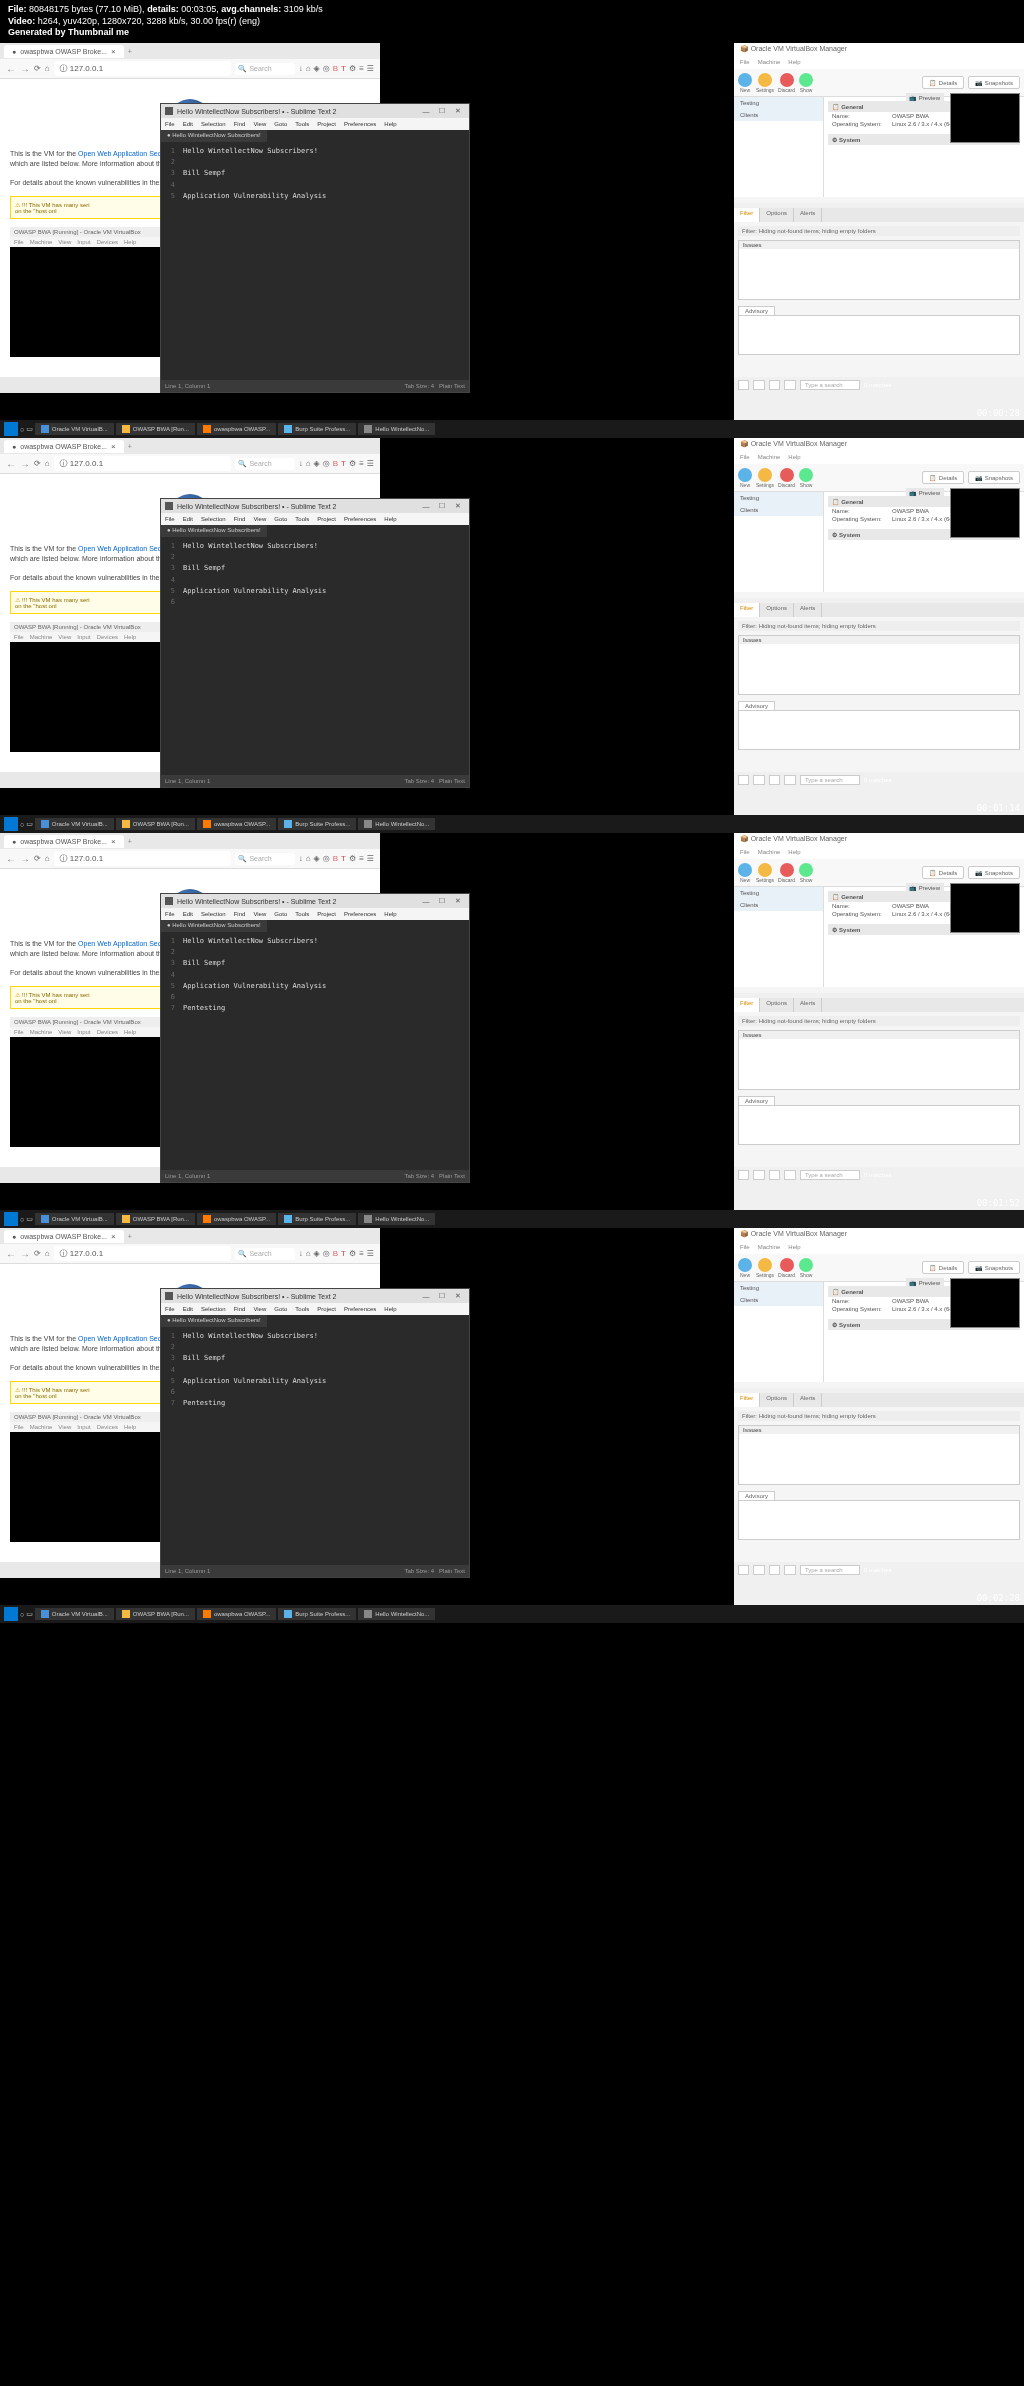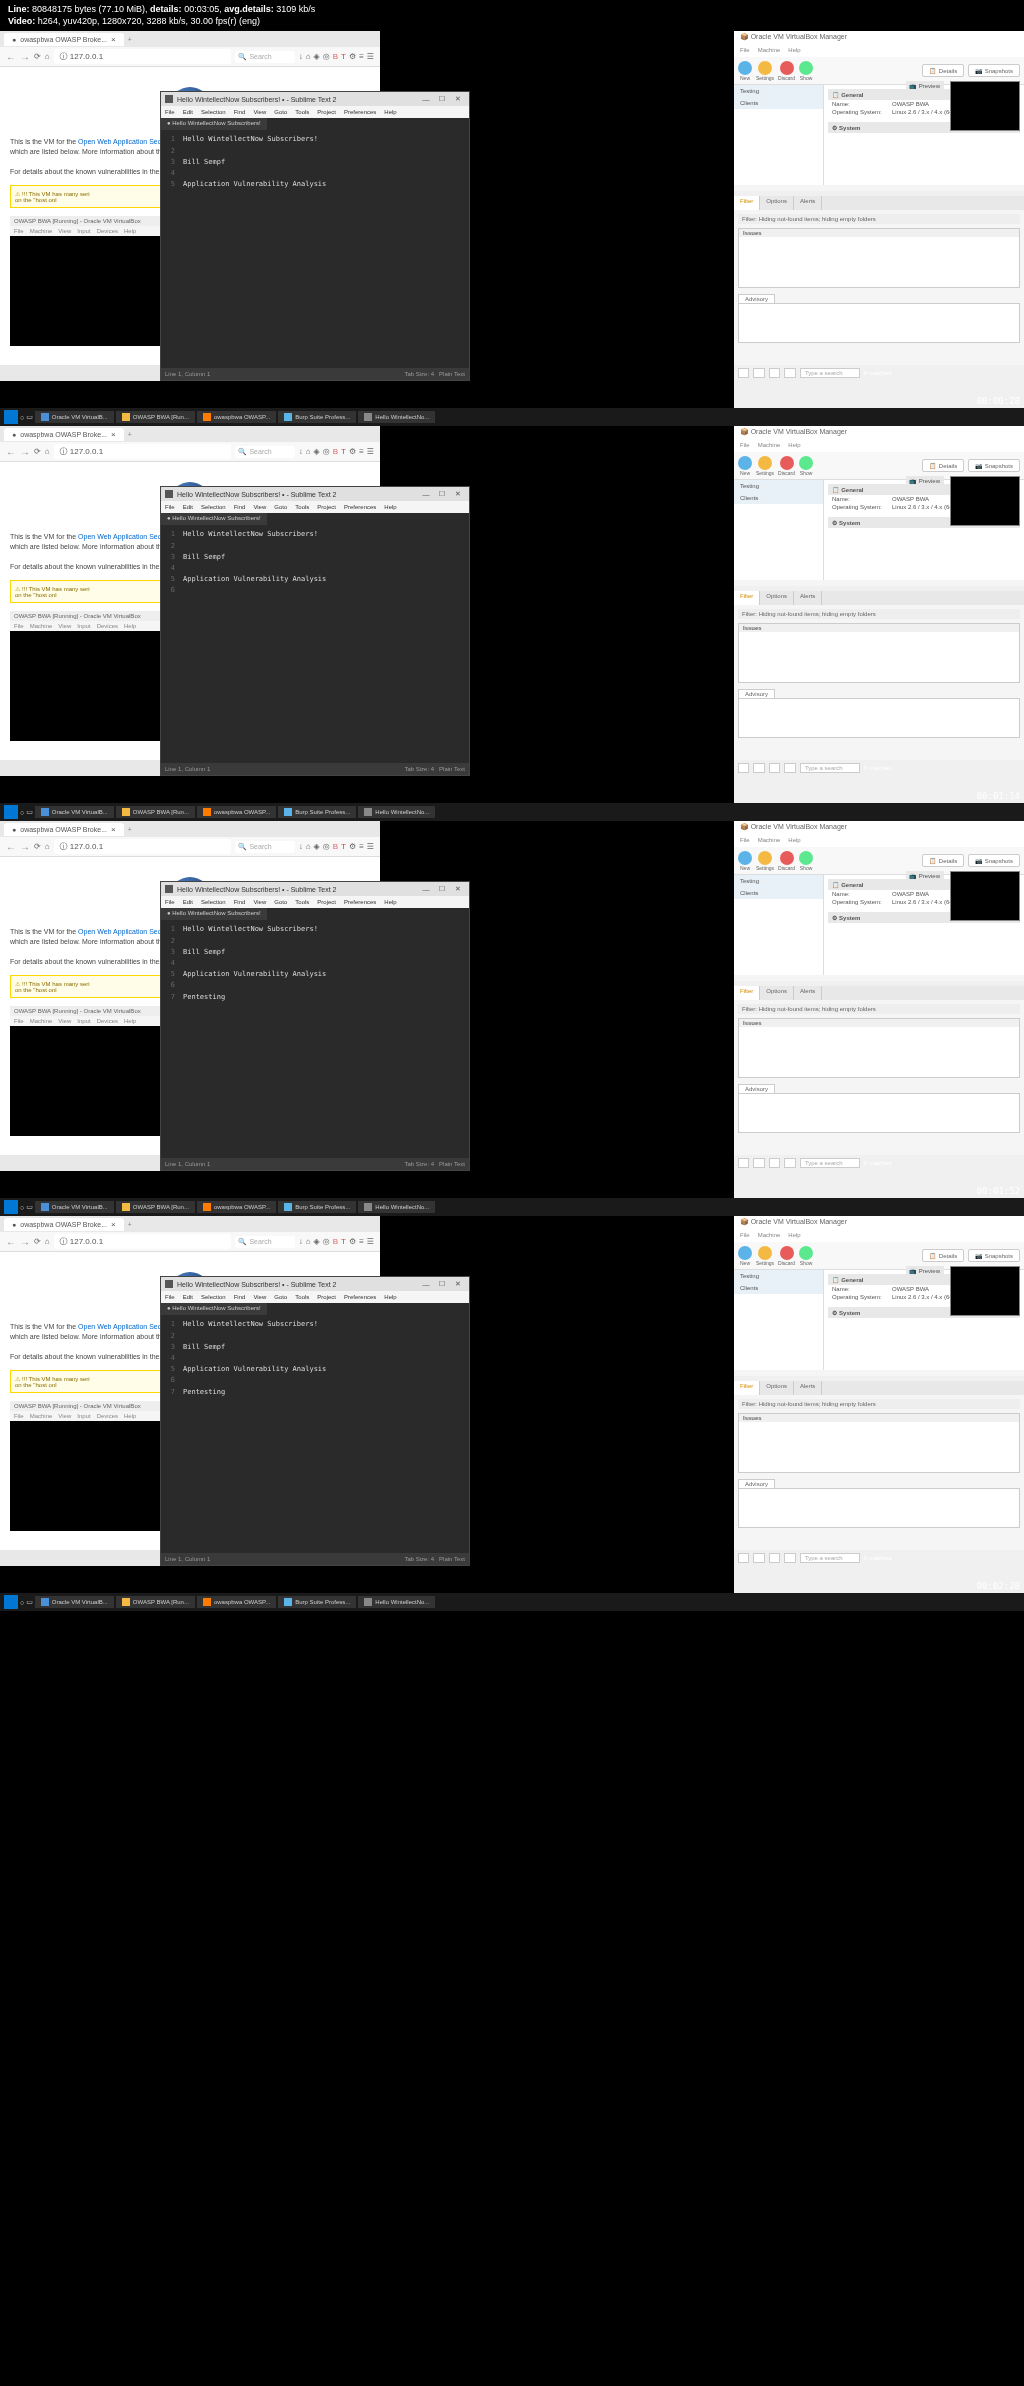--- a/index.html
+++ b/index.html
@@ -79,22 +79,23 @@
 .win-taskbar { height: 18px; background: #1a1a1a; display: flex; align-items: center; padding: 0 4px; gap: 2px; font-size: 7px; color: #ccc; }
 .win-start { width: 14px; height: 14px; background: #0078d4; }
 .tb-item { background: #333; padding: 2px 6px; font-size: 6px; display: flex; align-items: center; gap: 3px; }
 .tb-icon { width: 8px; height: 8px; }
 .preview-box { position: absolute; top: 50px; right: 4px; width: 70px; height: 50px; background: #000; border: 1px solid #888; }
 </style>
 </head>
 <body>
 
 <div class="header">
-  <div class="header-line"><b>Line:</b> <span>80848175 bytes (77.10 MiB),</span> <b>details:</b> <span>00:03:05,</span> <b>avg.details:</b> <span>3109 kb/s</span></div>
+  <div class="header-line"><b>File:</b> <span>80848175 bytes (77.10 MiB),</span> <b>details:</b> <span>00:03:05,</span> <b>avg.channels:</b> <span>3109 kb/s</span></div>
   <div class="header-line"><b>Video:</b> <span>h264, yuv420p, 1280x720, 3288 kb/s, 30.00 fps(r) (eng)</span></div>
+  <div class="header-line"><b>Generated by Thumbnail me</b></div>
 </div>
 
 <div class="frames" id="frames-container">
   <div class="frame-row">
     <div class="desktop-left">
       <div class="browser">
         <div class="browser-tabs">
           <div class="tab">
               <span>●</span>
               <span>owaspbwa OWASP Broke...</span>

